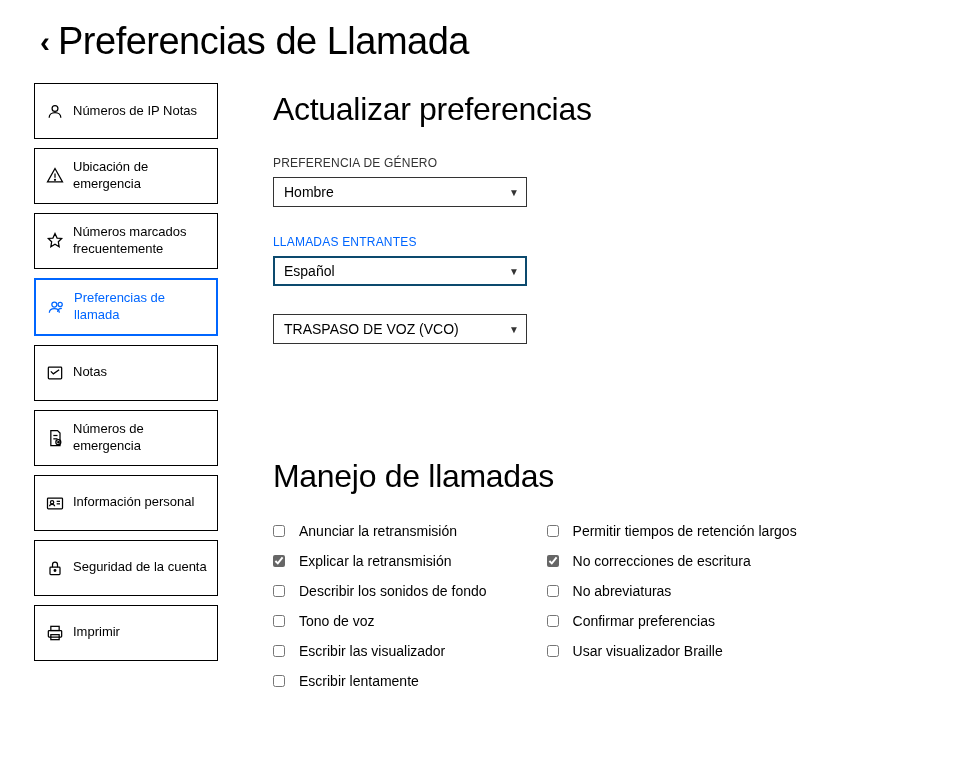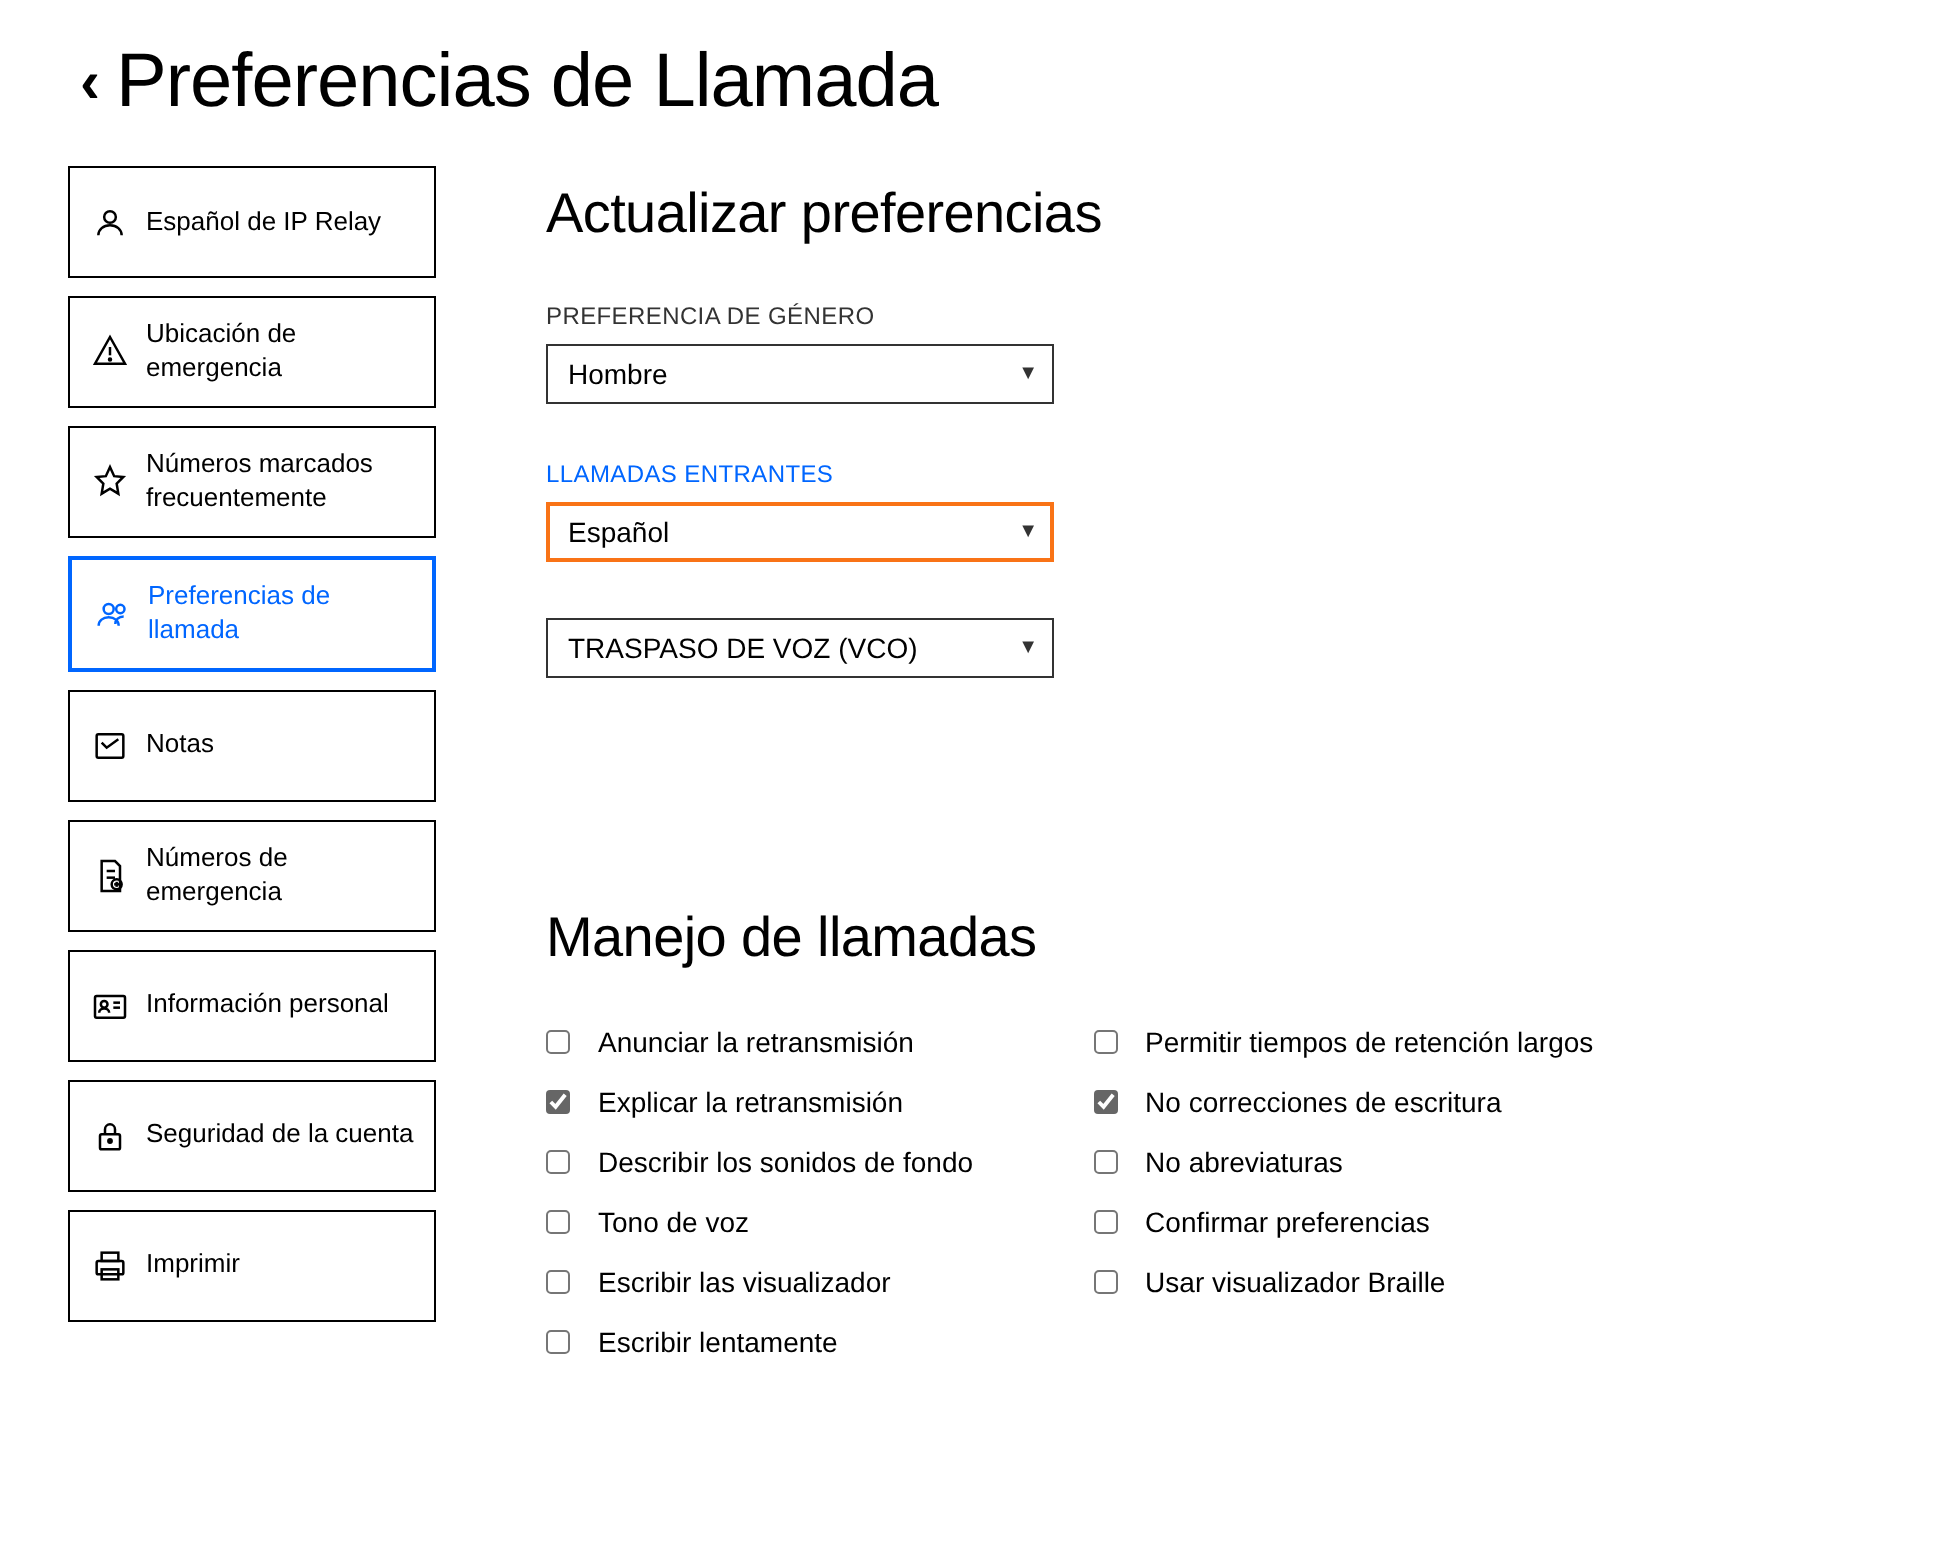--- a/index.html
+++ b/index.html
@@ -9,27 +9,27 @@
 .page-title { font-size: 38px; font-weight: 400; letter-spacing: -0.5px; }
 .container { display: flex; padding: 10px 30px 30px 34px; gap: 55px; }
 .sidebar { display: flex; flex-direction: column; gap: 9px; width: 184px; flex-shrink: 0; }
 .sidebar-item { border: 1px solid #000; padding: 10px 10px; display: flex; align-items: center; gap: 8px; cursor: pointer; min-height: 56px; font-size: 13px; line-height: 1.3; }
 .sidebar-item.active { border: 2px solid #0066ff; color: #0066ff; }
 .sidebar-item .icon { width: 20px; height: 20px; flex-shrink: 0; display: flex; align-items: center; justify-content: center; }
 .sidebar-item .icon svg { width: 20px; height: 20px; }
 .sidebar-item.active .icon svg { stroke: #0066ff; }
 .sidebar-label { flex: 1; }
 .main { flex: 1; padding-top: 8px; }
-.section-title { font-size: 28px; font-weight: 400; margin-bottom: 28px; letter-spacing: -0.3px; }
+.section-title { font-size: 32px; font-weight: 400; margin-bottom: 28px; letter-spacing: -0.3px; }
 .field-group { margin-bottom: 28px; }
 .field-label { font-size: 12px; letter-spacing: 0.2px; text-transform: uppercase; color: #333; margin-bottom: 7px; display: block; }
 .field-label.focused { color: #0066ff; }
 .select-wrap { position: relative; width: 254px; }
 .select-wrap select { appearance: none; -webkit-appearance: none; width: 100%; border: 1px solid #333; padding: 6px 28px 6px 10px; font-size: 14px; background: #fff; cursor: pointer; height: 30px; }
-.select-wrap.focused select { border: 2px solid #f97316; outline: none; padding: 5px 26px 5px 9px; }
+.select-wrap.focused select { border: 2px solid #0c4a6e; outline: none; padding: 5px 26px 5px 9px; }
 .select-caret { position: absolute; right: 8px; top: 50%; transform: translateY(-50%); pointer-events: none; font-size: 10px; color: #333; }
 .section2 { margin-top: 114px; }
 .checkbox-grid { display: flex; gap: 60px; }
 .checkbox-col { display: flex; flex-direction: column; gap: 14px; }
 .checkbox-row { display: flex; align-items: center; gap: 14px; font-size: 14px; cursor: pointer; }
 .checkbox-row input[type="checkbox"] { width: 12px; height: 12px; accent-color: #666; cursor: pointer; }
 </style>
 </head>
 <body>
 
@@ -41,21 +41,21 @@
 <div class="container">
   <nav class="sidebar">
 
     <div class="sidebar-item">
       <span class="icon">
         <svg viewBox="0 0 24 24" fill="none" stroke="#000" stroke-width="1.5">
             <circle cx="12" cy="9" r="3.5"></circle>
             <path d="M5 20c0-3.5 3-6 7-6s7 2.5 7 6"></path>
           </svg>
       </span>
-      <span class="sidebar-label">Español de IP Relay</span>
+      <span class="sidebar-label">Números de IP Notas</span>
     </div>
 
     <div class="sidebar-item">
       <span class="icon">
         <svg viewBox="0 0 24 24" fill="none" stroke="#000" stroke-width="1.5">
             <path d="M12 3 L21 19 L3 19 Z"></path>
             <line x1="12" y1="9" x2="12" y2="14"></line>
             <circle cx="12" cy="16.5" r="0.6" fill="#000"></circle>
           </svg>
       </span>

